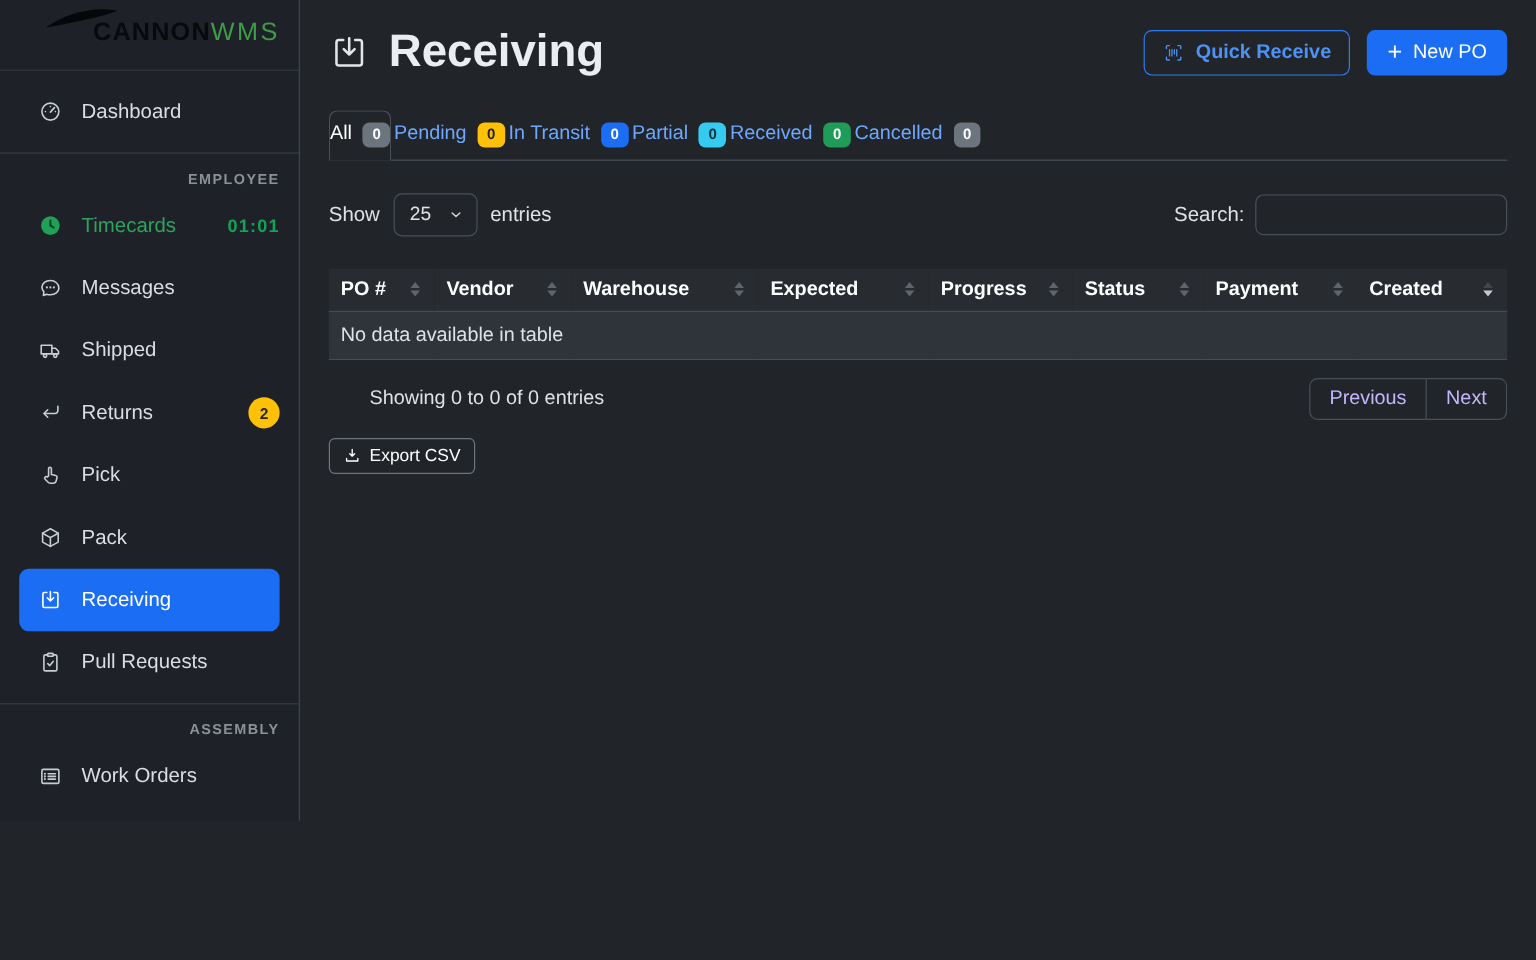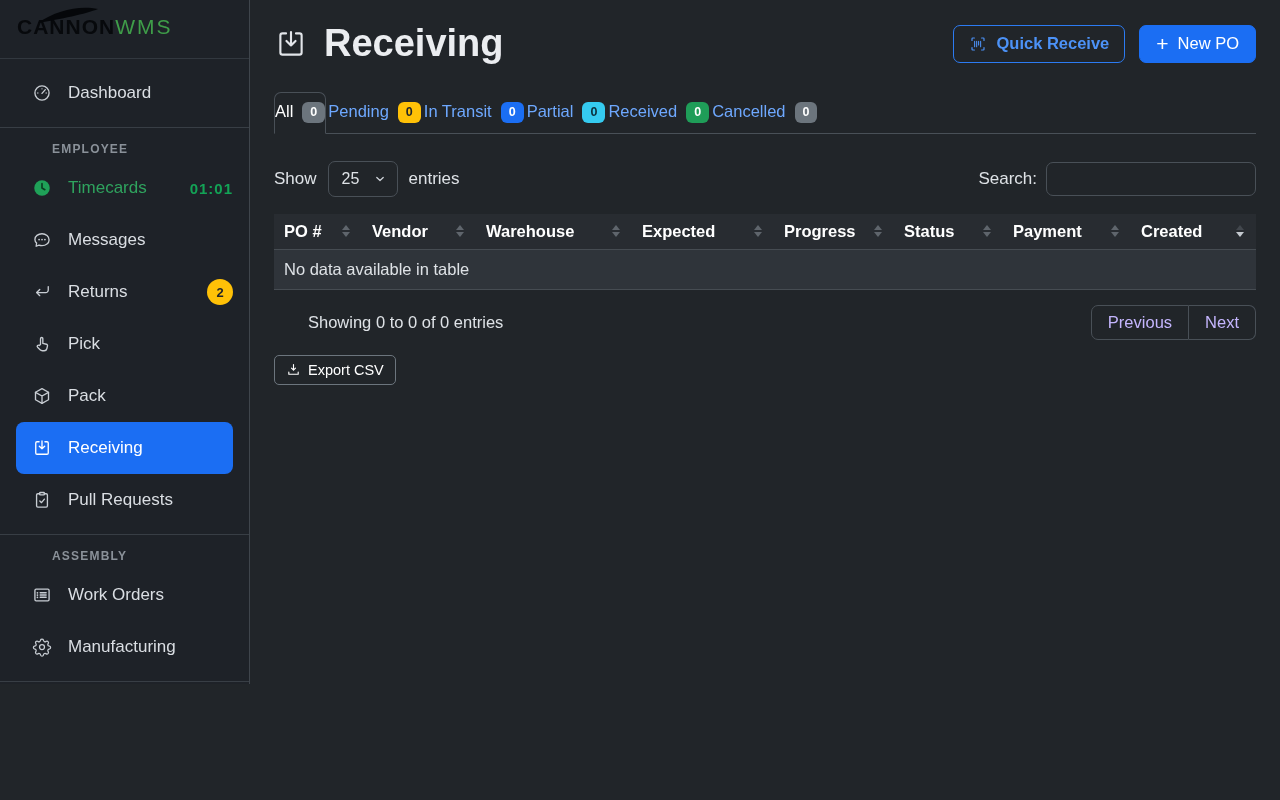--- a/index.html
+++ b/index.html
@@ -11,20 +11,21 @@
     font-family:"Liberation Sans", sans-serif;
   }
   svg { display:block; }
 
   
   .sidebar {
     width:250px; min-width:250px; height:684px;
     background:#1e2228;
     border-right:1px solid #3f454c;
     overflow:hidden;
+    text-align:right;
   }
   .logo {
     height:59px;
     padding:15px 16px 0 17px;
     border-bottom:1px solid #32383f;
     position:relative;
     font-size:21px;
     letter-spacing:1px;
     white-space:nowrap;
   }
@@ -139,21 +140,21 @@
     width:210px; height:34px;
     background:transparent;
     border:1px solid #495057; border-radius:7px;
     color:#dee2e6; font-size:16px;
     padding:0 10px;
     font-family:inherit;
     outline:none;
   }
 
   
-  table { width:100%; border-collapse:collapse; margin-top:17px; table-layout:fixed; }
+  table { width:100%; border-collapse:collapse; margin-top:27px; table-layout:fixed; }
   thead th {
     background:#282c31;
     color:#ffffff;
     font-size:16.5px; font-weight:700;
     text-align:left;
     padding:8px 10px;
     border-bottom:1px solid #464c52;
     cursor:pointer;
   }
   .th-inner { display:flex; align-items:center; justify-content:space-between; gap:6px; }
@@ -234,20 +235,29 @@
 
     <div class="nav-item">
       <svg class="icn" viewBox="0 0 24 24" fill="none" stroke="currentColor" stroke-width="1.6" stroke-linecap="round" stroke-linejoin="round">
           <path d="M12 4.5c-4.7 0-8.5 3-8.5 6.8 0 1.7.8 3.2 2 4.4L5 19.5l3.3-1.3c1.1.4 2.4.6 3.7.6 4.7 0 8.5-3 8.5-6.9S16.7 4.5 12 4.5z"></path>
           <path d="M8.5 11.4h.01M12 11.4h.01M15.5 11.4h.01" stroke-width="2.1"></path>
         </svg>
       <span>Messages</span>
     </div>
 
 
+    <div class="nav-item">
+      <svg class="icn" viewBox="0 0 24 24" fill="none" stroke="currentColor" stroke-width="1.6" stroke-linecap="round" stroke-linejoin="round">
+          <path d="M2.8 6.8h10.7v8.7H2.8z"></path>
+          <path d="M13.5 9.8h3.6l3 3v2.7h-6.6"></path>
+          <circle cx="6.7" cy="17.4" r="1.6"></circle>
+          <circle cx="16.9" cy="17.4" r="1.6"></circle>
+        </svg>
+      <span>Shipped</span>
+    </div>
 
     <div class="nav-item">
       <svg class="icn" viewBox="0 0 24 24" fill="none" stroke="currentColor" stroke-width="1.6" stroke-linecap="round" stroke-linejoin="round">
           <path d="M19.5 5.5v4.2a3 3 0 0 1-3 3H5.8"></path>
           <path d="M9.3 9 5.6 12.7l3.7 3.7"></path>
         </svg>
       <span>Returns</span>
       <span class="count-badge yellow">2</span>
     </div>
 

